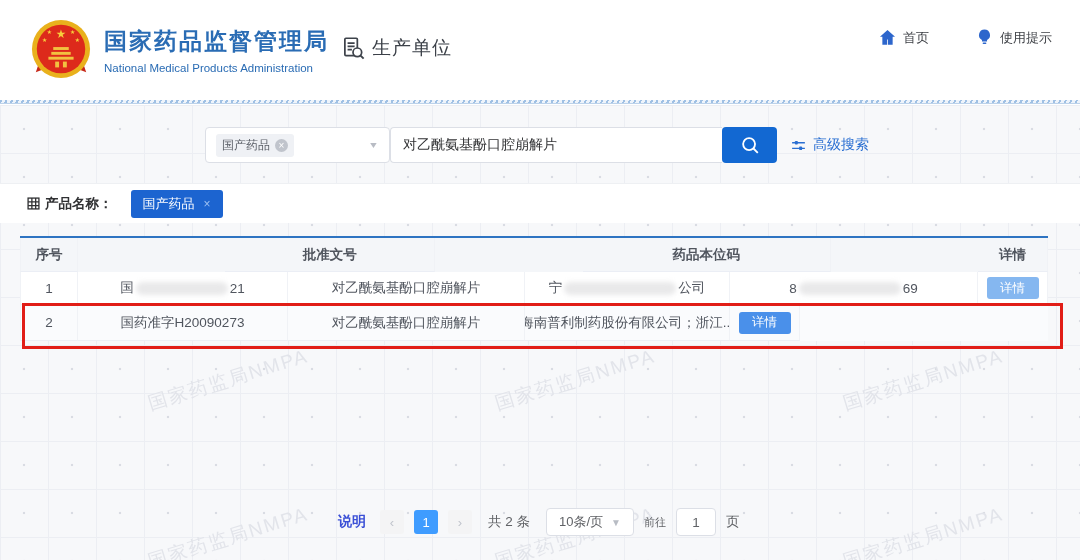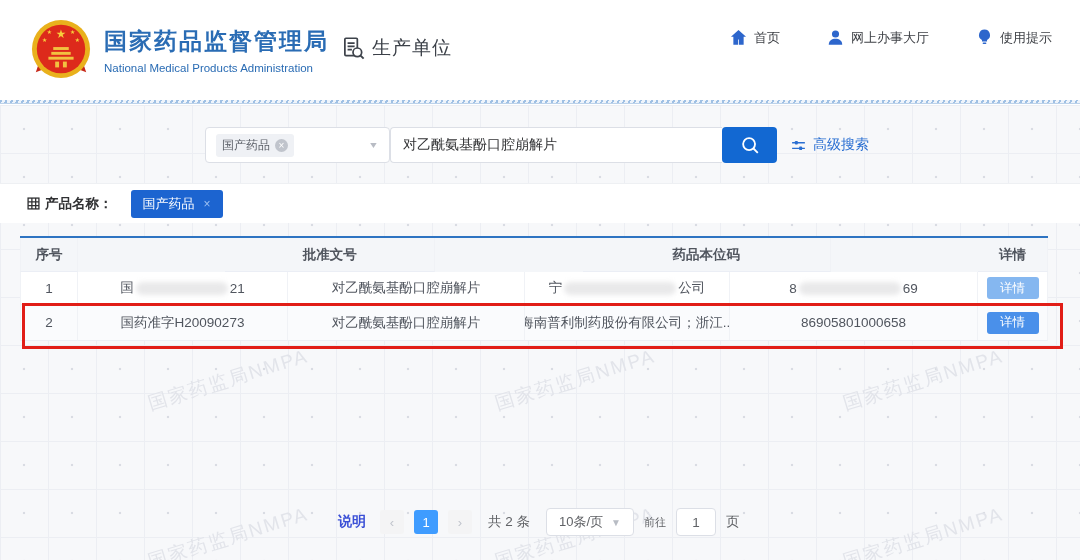--- a/index.html
+++ b/index.html
@@ -121,27 +121,20 @@
     </div>
     <div class="hnav">
       <div class="hnav-item">
         <svg width="19" height="19" viewBox="0 0 24 24">
           <path d="M12 2.5 2.5 11h3v10h6v-6.5h1v6.5h6V11h3z" fill="#2d66cc"></path>
         </svg>
         <span class="lbl">首页</span>
       </div>
       <div class="hnav-item">
         <svg width="19" height="19" viewBox="0 0 24 24">
-          <circle cx="12" cy="7.5" r="4.5" fill="#2d66cc"></circle>
-          <path d="M3.5 21c0-5 4-7.5 8.5-7.5s8.5 2.5 8.5 7.5z" fill="#2d66cc"></path>
-        </svg>
-        <span class="lbl">网上办事大厅</span>
-      </div>
-      <div class="hnav-item">
-        <svg width="19" height="19" viewBox="0 0 24 24">
           <path d="M12 2a7 7 0 0 0-3.2 13.2V17h6.4v-1.8A7 7 0 0 0 12 2z" fill="#2d66cc"></path>
           <rect x="9.6" y="18.2" width="4.8" height="2" rx="1" fill="#2d66cc"></rect>
         </svg>
         <span class="lbl">使用提示</span>
       </div>
     </div>
   </div>
   <div class="hatch"></div>
 
   <div class="main">
@@ -217,21 +210,20 @@
         </div>
         <div class="td c5">
           <button class="detail-btn light">详情</button>
         </div>
       </div>
       <div class="trow tr2">
         <div class="td c0">2</div>
         <div class="td c1">国药准字H20090273</div>
         <div class="td c2">对乙酰氨基酚口腔崩解片</div>
         <div class="td c3">海南普利制药股份有限公司；浙江...</div>
-        <div class="td c4">86905801000658</div>
         <div class="td c5">
           <button class="detail-btn dark">详情</button>
         </div>
       </div>
     </div>
     <div class="red-box"></div>
 
     <div class="pager">
       <span class="pg-note">说明</span>
       <div class="pg-arrow">‹</div>

